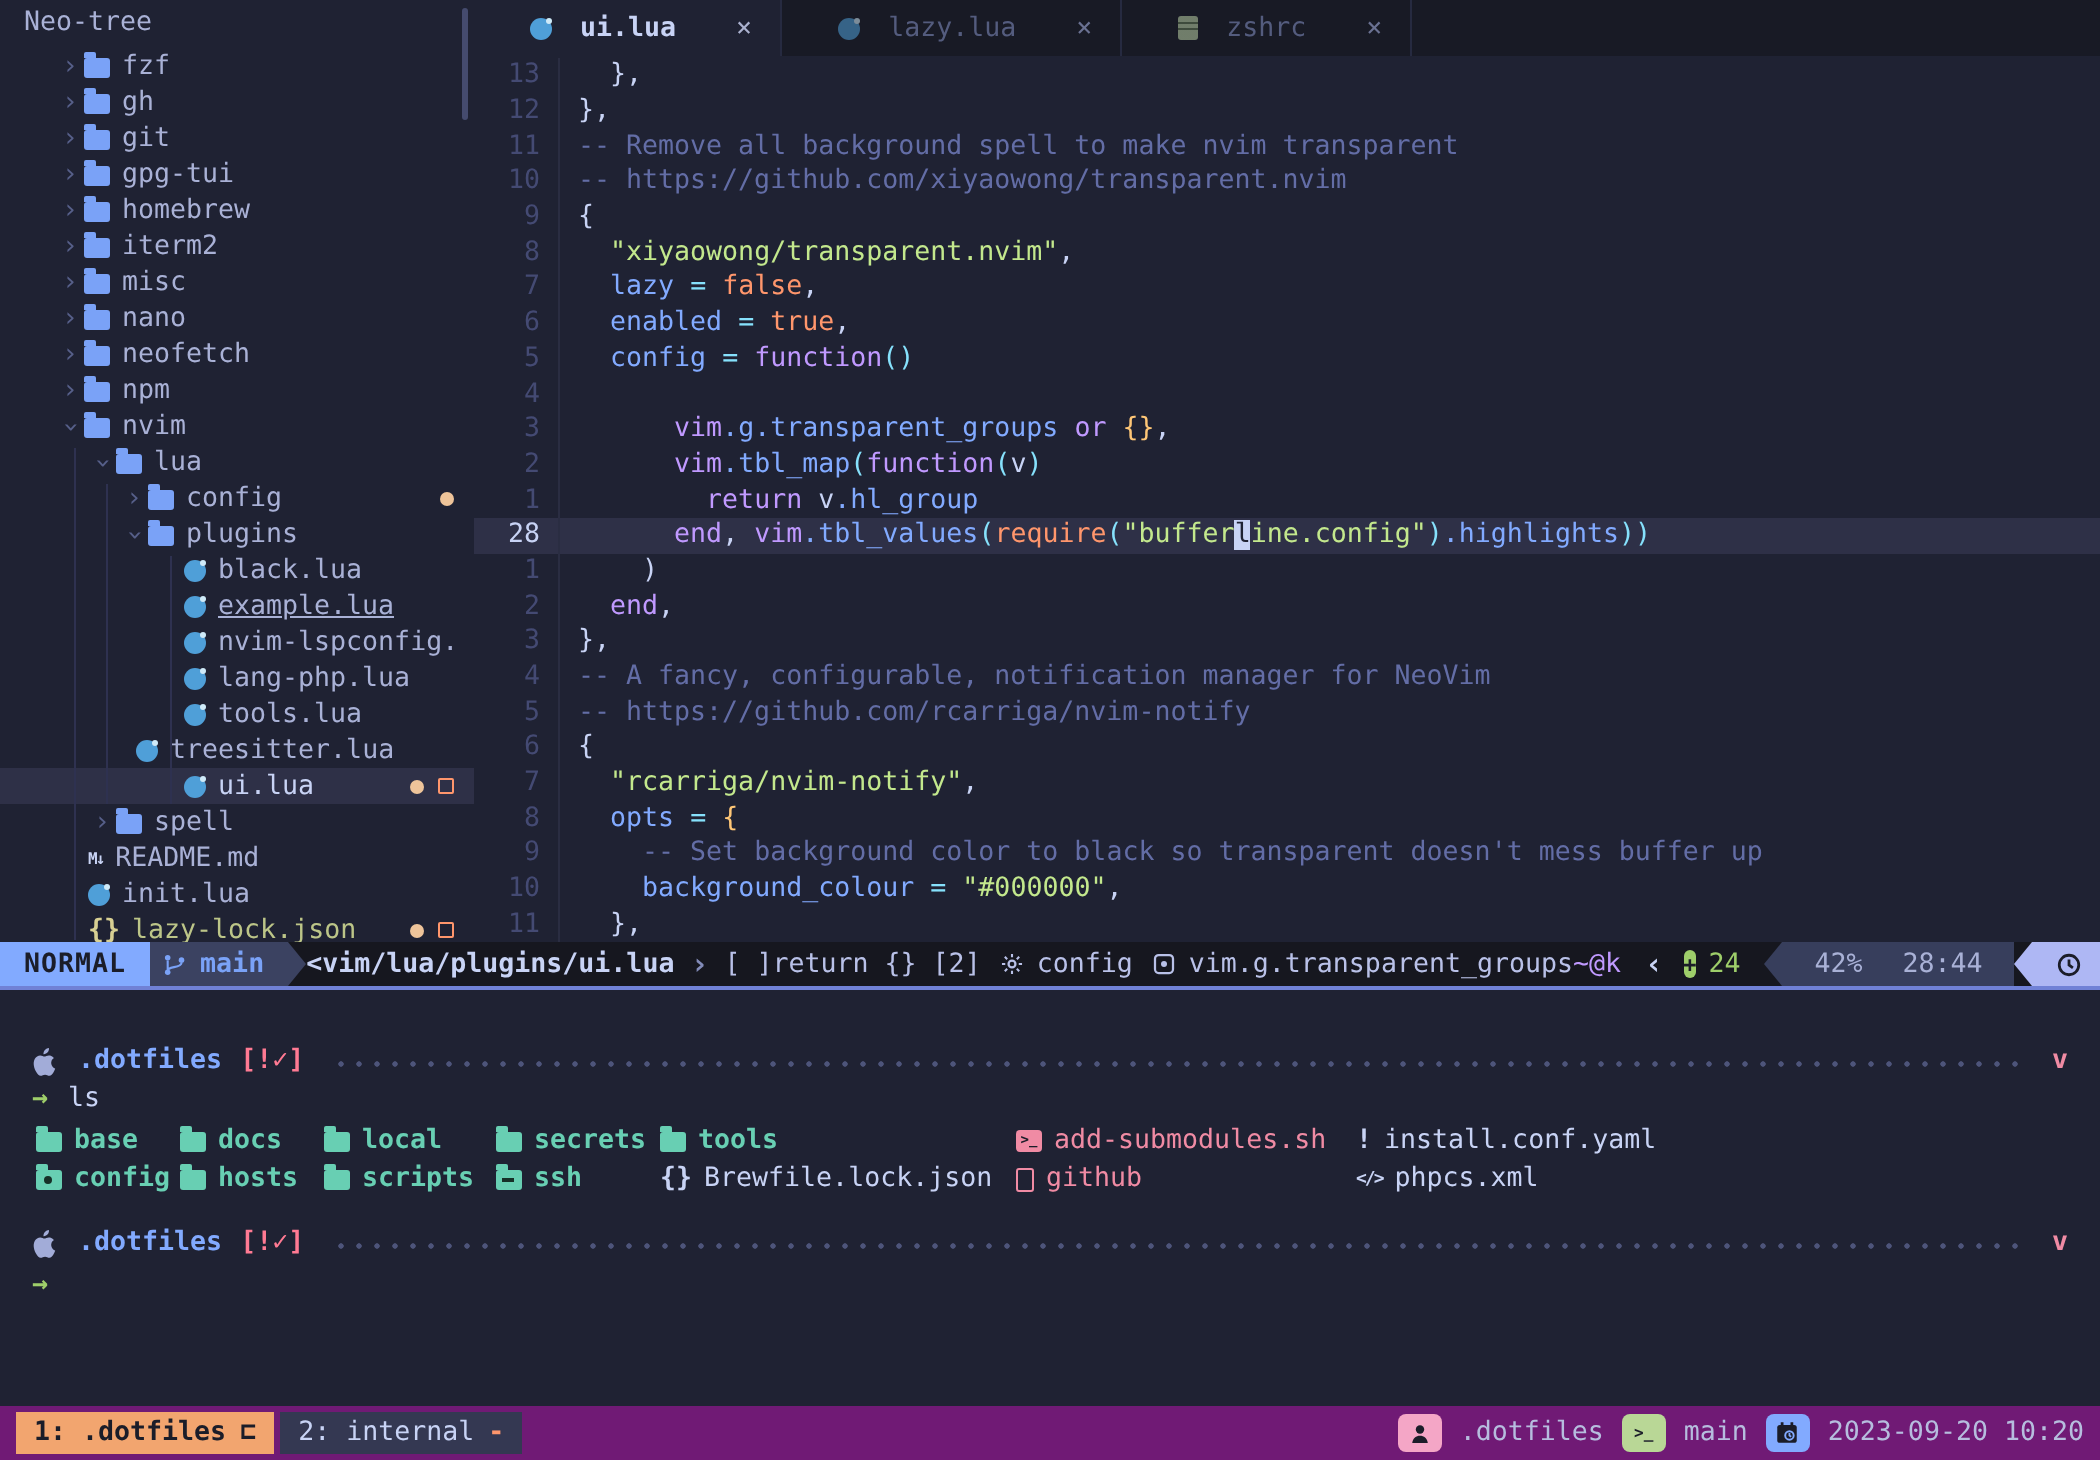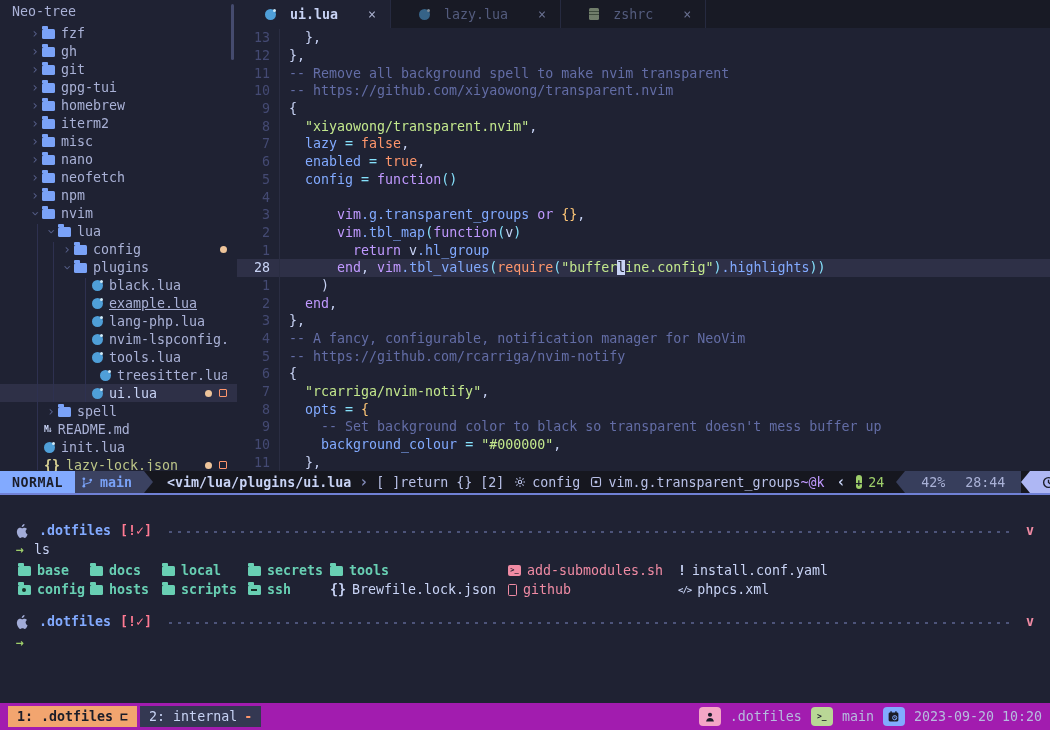--- a/index.html
+++ b/index.html
@@ -74,21 +74,21 @@
   
   .statusline{height:22px;background:#16171f;display:flex;align-items:center;flex:none;white-space:nowrap;overflow:hidden}
   .sl-mode{background:var(--blue);color:#1b1d29;font-weight:bold;padding:0 12px;height:100%;display:flex;align-items:center;letter-spacing:.5px}
   .pl-r{width:0;height:0;border-top:11px solid transparent;border-bottom:11px solid transparent;flex:none}
   .pl-r.a{border-left:9px solid var(--blue)}
   .pl-r.b{border-left:9px solid var(--bg-seg)}
   .pl-l{width:0;height:0;border-top:11px solid transparent;border-bottom:11px solid transparent;flex:none}
   .pl-l.c{border-right:9px solid #373e5c}
   .pl-l.d{border-right:9px solid var(--lavender)}
   .sl-branch{background:var(--bg-seg);color:#7aa2f7;font-weight:bold;height:100%;display:flex;align-items:center;gap:6px;padding:0 12px 0 6px;margin-left:-9px}
-  .sl-path{margin-left:14px;font-weight:bold}
+  .sl-path{margin-left:0;font-weight:bold}
   .sl-sep{color:#828bb8;font-weight:bold;margin:0 8px;font-size:15px}
   .sl-crumbs{color:#b9c1e8;display:flex;align-items:center;gap:6px}
   .sl-fill{flex:1}
   .sl-reg{color:var(--purple);margin-right:12px}
   .sl-lsep{color:var(--fg);font-weight:bold;margin-right:10px;font-size:15px}
   .sl-plus{width:14px;height:14px;border-radius:3px;background:var(--green2);color:#1b1d29;font-weight:bold;font-size:11px;display:flex;align-items:center;justify-content:center}
   .sl-added{color:var(--green2);margin:0 12px 0 6px}
   .sl-pos{background:#373e5c;color:#a9b1d6;height:100%;display:flex;align-items:center;gap:20px;padding:0 16px}
   .sl-time{background:var(--lavender);color:#1b1d29;font-weight:bold;height:100%;display:flex;align-items:center;gap:5px;padding:0 12px}
 
@@ -106,21 +106,21 @@
   .arrow{color:var(--green2);font-weight:bold;padding-left:16px;margin-right:10px}
   .cmd{color:var(--fg)}
   .ls-entry{position:absolute;display:flex;align-items:center;height:19px}
   .ls-teal{color:var(--teal);font-weight:bold}
   .ls-pink{color:var(--pink)}
   .ls-white{color:var(--fg)}
   .c0{left:18px}.c1{left:90px}.c2{left:162px}.c3{left:248px}.c4{left:330px}.c5{left:508px}.c6{left:678px}
   .r0{top:66px}.r1{top:85px}
 
   
-  .tmuxbar{height:27px;background:#a21caf;display:flex;align-items:center;padding:0 8px;gap:3px;flex:none}
+  .tmuxbar{height:27px;background:#701a75;display:flex;align-items:center;padding:0 8px;gap:3px;flex:none}
   .twin{height:21px;display:flex;align-items:center;padding:0 9px;gap:7px}
   .twin.active{background:var(--peach);color:#1b1d29;font-weight:bold}
   .twin.inactive{background:#343852;color:var(--fg)}
   .twin .flag{font-weight:bold}
   .twin.active .flag{color:#1b1d29}
   .twin.inactive .flag{color:var(--orange)}
   .t-right{margin-left:auto;display:flex;align-items:center;gap:9px}
   .t-badge{width:22px;height:19px;border-radius:4px;display:flex;align-items:center;justify-content:center;flex:none}
   .t-badge.pink{background:#f4a6c6}
   .t-badge.green{background:#b9d796;color:#1b1d29;font-size:8px;font-weight:bold}
@@ -214,31 +214,31 @@
           <div class="nt-row" style="padding-left: 92px;">
             <span class="ic ic-lua"></span>
             <span class="lbl">black.lua</span>
           </div>
           <div class="nt-row" style="padding-left: 92px; text-decoration: underline;">
             <span class="ic ic-lua"></span>
             <span class="lbl">example.lua</span>
           </div>
           <div class="nt-row" style="padding-left: 92px;">
             <span class="ic ic-lua"></span>
+            <span class="lbl">nvim-lspconfig.</span>
+          </div>
+          <div class="nt-row" style="padding-left: 92px;">
+            <span class="ic ic-lua"></span>
             <span class="lbl">lang-php.lua</span>
           </div>
           <div class="nt-row" style="padding-left: 92px;">
             <span class="ic ic-lua"></span>
-            <span class="lbl">nvim-lspconfig.</span>
-          </div>
-          <div class="nt-row" style="padding-left: 92px;">
-            <span class="ic ic-lua"></span>
             <span class="lbl">tools.lua</span>
           </div>
-          <div class="nt-row" style="padding-left: 100px;">
+          <div class="nt-row" style="padding-left: 68px;">
             <span class="ic ic-lua"></span>
             <span class="lbl">treesitter.lua</span>
           </div>
           <div class="nt-row sel" style="padding-left: 92px;">
             <span class="ic ic-lua"></span>
             <span class="lbl">ui.lua</span>
             <span class="badges">
               <span class="b-dot"></span>
               <span class="b-sq"></span>
             </span>

